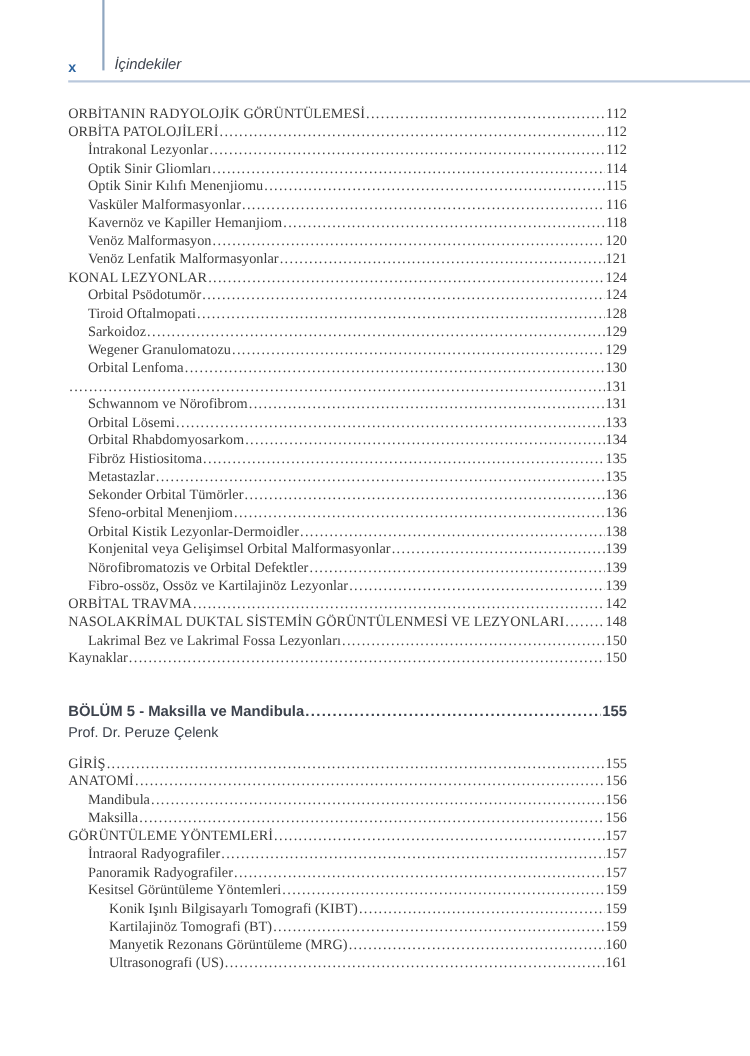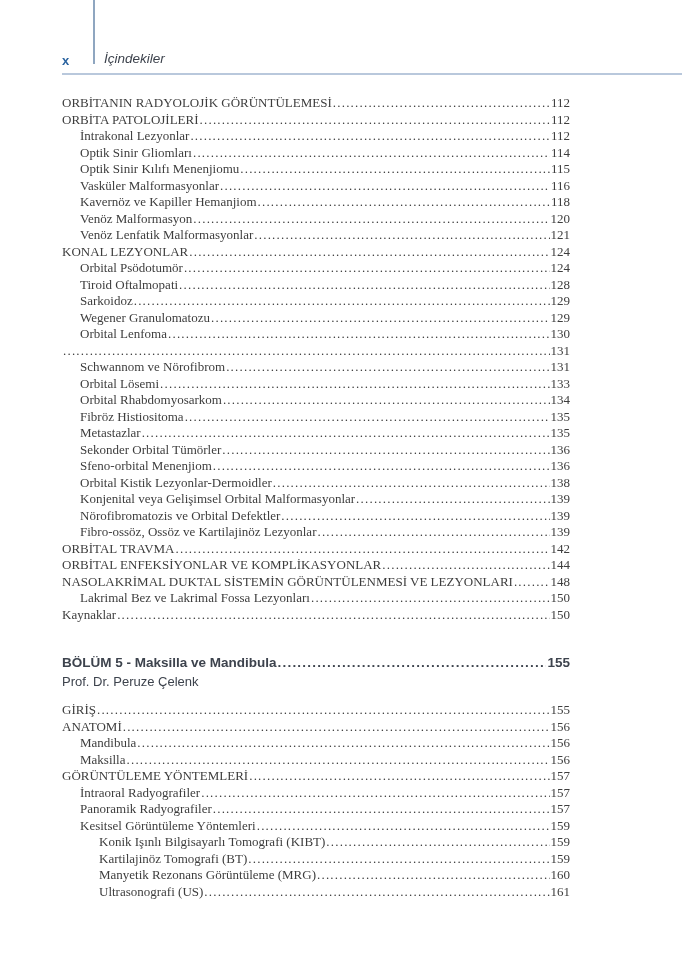--- a/index.html
+++ b/index.html
@@ -253,25 +253,20 @@
           <span class="toc-label">Fibro-ossöz, Ossöz ve Kartilajinöz Lezyonlar</span>
           <span class="dots"></span>
           <span class="toc-page">139</span>
         </div>
         <div class="toc-entry lvl0">
           <span class="toc-label">ORBİTAL TRAVMA</span>
           <span class="dots"></span>
           <span class="toc-page">142</span>
         </div>
         <div class="toc-entry lvl0">
-          <span class="toc-label">ORBİTAL ENFEKSİYONLAR VE KOMPLİKASYONLAR</span>
-          <span class="dots"></span>
-          <span class="toc-page">144</span>
-        </div>
-        <div class="toc-entry lvl0">
           <span class="toc-label">NASOLAKRİMAL DUKTAL SİSTEMİN GÖRÜNTÜLENMESİ VE LEZYONLARI</span>
           <span class="dots"></span>
           <span class="toc-page">148</span>
         </div>
         <div class="toc-entry lvl1">
           <span class="toc-label">Lakrimal Bez ve Lakrimal Fossa Lezyonları</span>
           <span class="dots"></span>
           <span class="toc-page">150</span>
         </div>
         <div class="toc-entry lvl0">

